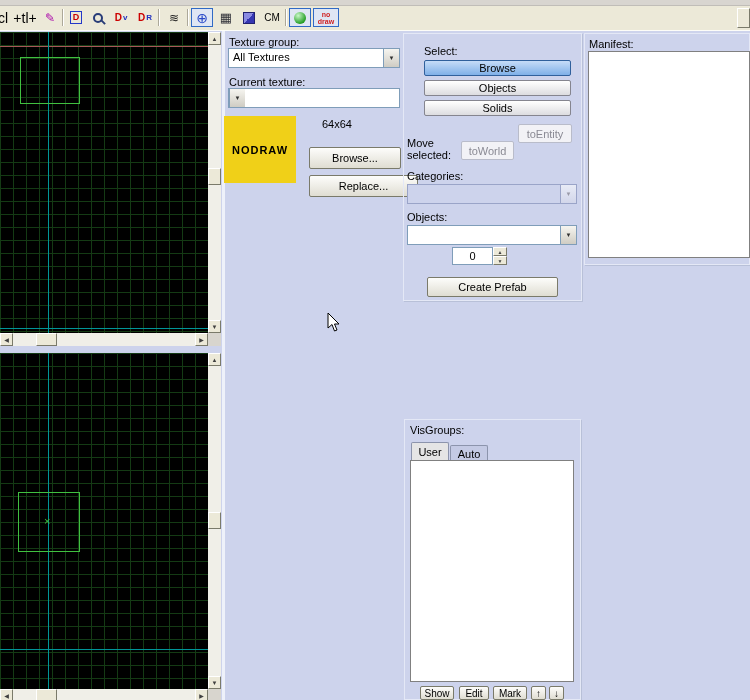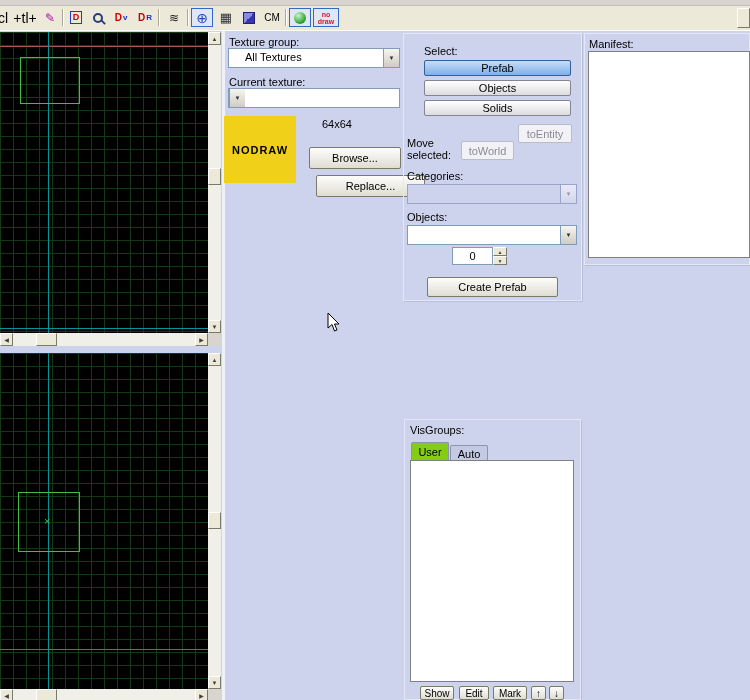--- a/index.html
+++ b/index.html
@@ -54,21 +54,21 @@
            display:flex; align-items:center; justify-content:center; font-size:6px; color:#404040; }
   .sbthumb { position:absolute; background:#ece9d8; border:1px solid; border-color:#fff #7a7a6a #7a7a6a #fff; }
   .sbcorner { position:absolute; width:13px; height:13px; background:#d8d5ce; }
 
   .splitter { position:absolute; background:#eef1fa; }
 
   
   .panel { position:absolute; border:1px solid #e4e8f6; box-shadow:1px 1px 0 #b8c0d8; }
   .lbl { position:absolute; font-size:11px; white-space:nowrap; }
   .combo { position:absolute; background:#fff; border:1px solid #7f9db9; display:flex; align-items:stretch; }
-  .combo .val { flex:1; padding:2px 0 0 16px; font-size:11px; overflow:hidden; white-space:nowrap; }
+  .combo .val { flex:1; padding:2px 0 0 4px; font-size:11px; overflow:hidden; white-space:nowrap; }
   .combo .drop { width:16px; background:linear-gradient(#f6f5f0,#cfccc3); border-left:1px solid #7f9db9;
                  display:flex; align-items:center; justify-content:center; font-size:6px; color:#303030; }
   .combo.disabled { background:#cdd3ec; border-color:#9aa4c8; }
   .combo.disabled .drop { background:linear-gradient(#e8ebf6,#d2d6ea); color:#9a9aa8; border-left-color:#9aa4c8; }
 
   .push { position:absolute; background:linear-gradient(#fdfdfb,#dfddd2); border:1px solid #7a7a6a; border-radius:2px;
           display:flex; align-items:center; justify-content:center; font-size:11px; cursor:default; }
   .selbtn { position:absolute; height:16px; border:1px solid #85858f; border-radius:2px;
             background:linear-gradient(#ffffff,#dcdce0); display:flex; align-items:center; justify-content:center; font-size:11px; }
   .selbtn.active { background:linear-gradient(#c6dcf8,#7fb0e8); border-color:#30609c; }
@@ -77,21 +77,21 @@
 
   .listbox { position:absolute; background:#fff; border:1px solid #808080; }
 
   .spinfield { position:absolute; background:#fff; border:1px solid #7f9db9; text-align:center; font-size:11px; padding-top:2px; }
   .spinbtns { position:absolute; width:14px; display:flex; flex-direction:column; }
   .spinbtns .sb2 { flex:1; background:#ece9d8; border:1px solid; border-color:#fff #7a7a6a #7a7a6a #fff;
                    font-size:5px; color:#404040; display:flex; align-items:center; justify-content:center; }
 
   .tab { position:absolute; border:1px solid #8c94ac; border-bottom:none; border-radius:2px 2px 0 0; background:#c4cae4;
          display:flex; align-items:center; justify-content:center; font-size:11px; }
-  .tab.active { background:#84cc16;text-align:right; }
+  .tab.active { background:#e5e5e5;text-align:right; }
 
   .mini { position:absolute; height:14px; background:linear-gradient(#fdfdfb,#dfddd2); border:1px solid #7a7a6a; border-radius:2px;
           display:flex; align-items:center; justify-content:center; font-size:10px; }
 
   .preview { position:absolute; background:#f0d018; display:flex; align-items:center; justify-content:center;
              font-weight:bold; font-size:11px; letter-spacing:1px; color:#000; }
 
   .cursor { position:absolute; z-index:99; }
 </style>
 </head>
@@ -221,28 +221,28 @@
 <div class="combo" style="left:228px;top:88px;width:172px;height:20px">
   <span class="drop">▼</span>
 </div>
 <div class="preview" style="left:224px;top:116px;width:72px;height:67px">
   <span>NODRAW</span>
 </div>
 <div class="lbl" style="left:322px;top:118px">64x64</div>
 <div class="push" style="left:309px;top:147px;width:92px;height:22px">
   <span>Browse...</span>
 </div>
-<div class="push" style="left:316px;top:175px;width:109px;height:22px">
+<div class="push" style="left:309px;top:175px;width:109px;height:22px">
   <span>Replace...</span>
 </div>
 
 <div class="panel" style="left:403px;top:33px;width:179px;height:268px"></div>
 <div class="lbl" style="left:424px;top:45px">Select:</div>
 <div class="selbtn active" style="left:424px;top:60px;width:147px">
-  <span>Prefab</span>
+  <span>Browse</span>
 </div>
 <div class="selbtn" style="left:424px;top:80px;width:147px">
   <span>Objects</span>
 </div>
 <div class="selbtn" style="left:424px;top:100px;width:147px">
   <span>Solids</span>
 </div>
 <div class="lbl" style="left:407px;top:137px;width:52px;white-space:normal;line-height:12px">Move selected:</div>
 <div class="flatbtn" style="left:461px;top:141px;width:53px;height:19px">
   <span>toWorld</span>

